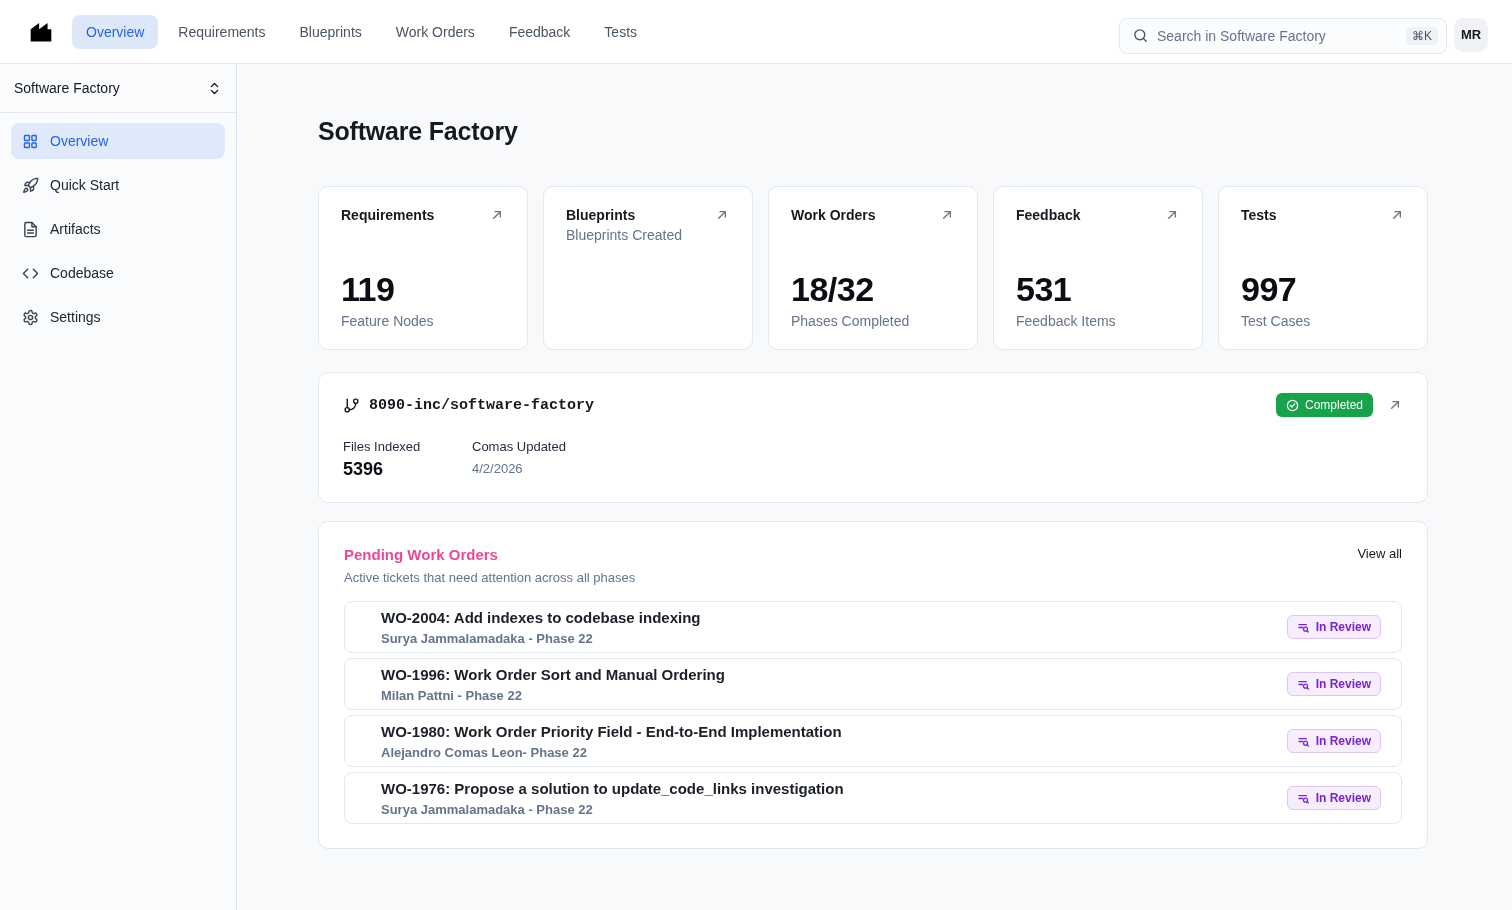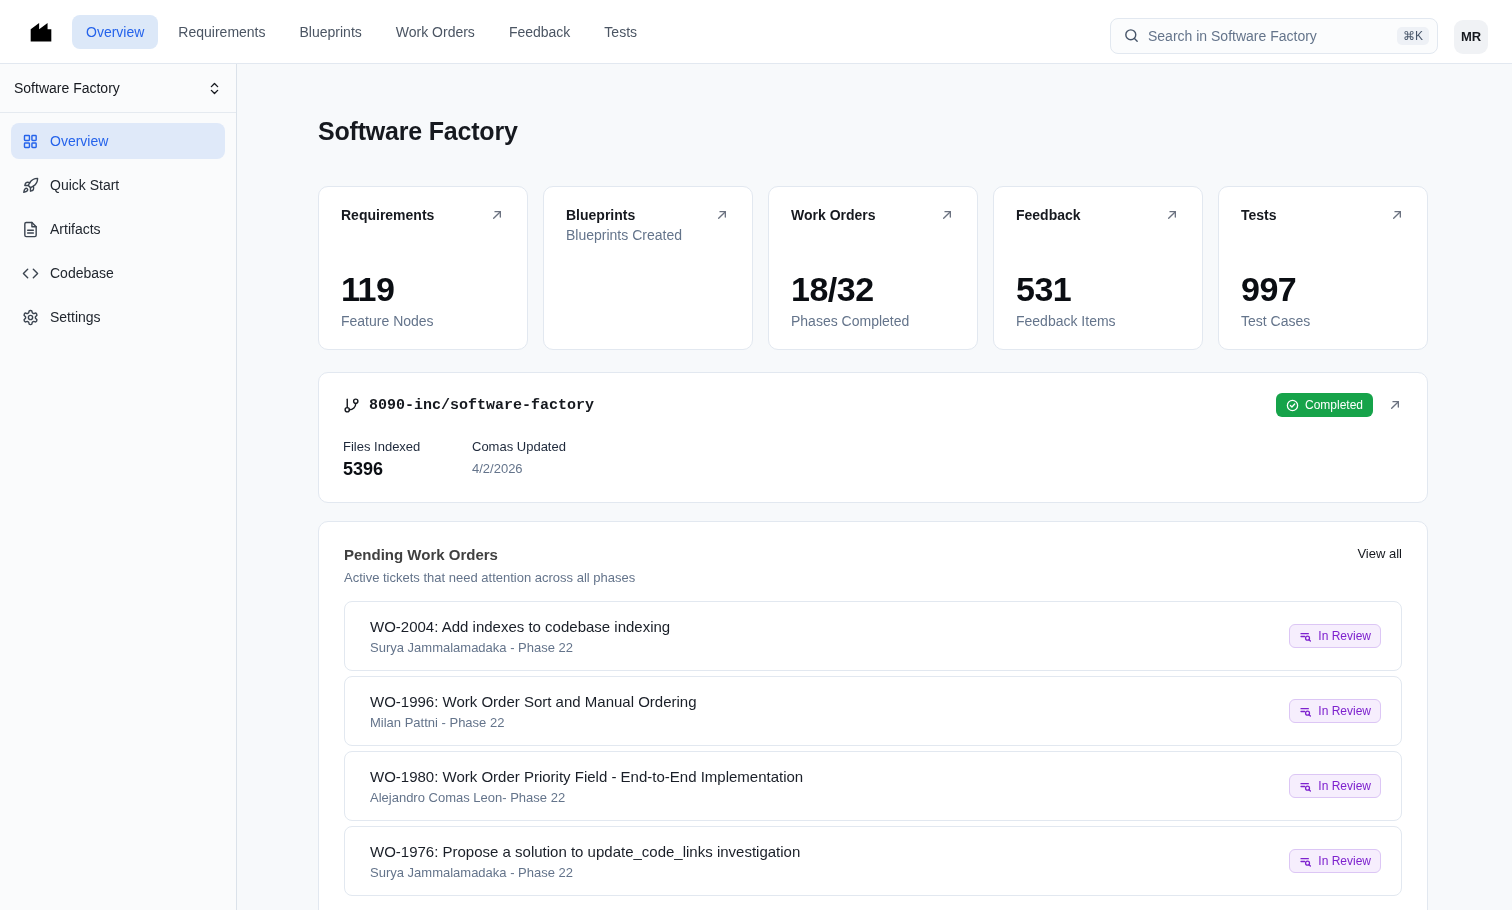--- a/index.html
+++ b/index.html
@@ -18,21 +18,21 @@
     display:flex; align-items:center; padding:0 24px;
   }
   .logo { width:34px; height:34px; display:flex; align-items:center; justify-content:center; margin-right:14px; }
   .topnav { display:flex; align-items:center; gap:6px; }
   .topnav .tab {
     font-size:14px; color:#4b5563; padding:9px 14px; border-radius:8px;
     cursor:pointer; white-space:nowrap; background:transparent; border:none;
     font-family:"Liberation Sans", sans-serif;
   }
   .topnav .tab.active { background:#dce8f8; color:#2563eb; }
-  .topbar-right { margin-left:auto; display:flex; align-items:flex-end; gap:16px;margin-top:8px; }
+  .topbar-right { margin-left:auto; display:flex; align-items:flex-start; gap:7px;margin-top:8px; }
   .searchbox {
     width:328px; height:36px; background:#fbfcfd; border:1px solid #e2e8f0;
     border-radius:8px; display:flex; align-items:center; padding:0 8px 0 12px; gap:8px;
   }
   .searchbox input {
     flex:1; border:none; outline:none; background:transparent;
     font-size:14px; color:#334155; font-family:"Liberation Sans", sans-serif;
   }
   .searchbox input::placeholder { color:#64748b; }
   .kbd-badge {
@@ -101,31 +101,31 @@
   .repo-stat { width:129px; }
   .repo-stat-label { font-size:13px; color:#1e293b; }
   .repo-stat-value { font-size:18px; font-weight:700; color:#0b0e13; margin-top:5px; }
   .repo-stat-value.muted { font-size:13px; font-weight:400; color:#64748b; margin-top:7px; }
 
   .pending-card {
     background:#ffffff; border:1px solid #e2e8f0; border-radius:10px;
     margin-top:18px; padding:24px 25px;
   }
   .pending-head { display:flex; align-items:flex-start; justify-content:space-between; }
-  .pending-title { font-size:15px; font-weight:700; color:#404040; }
+  .pending-title { font-size:15px; font-weight:700; color:#ec4899; }
   .pending-sub { font-size:13px; color:#64748b; margin-top:7px; }
   .view-all {
     font-size:13px; color:#16191f; cursor:pointer; background:none; border:none;
     font-family:"Liberation Sans", sans-serif; padding:0;
   }
   .wo-list { margin-top:16px; display:flex; flex-direction:column; gap:5px; }
   .wo-row {
-    border:1px solid #e2e8f0; border-radius:8px; height:70px;
+    border:1px solid #e2e8f0; border-radius:8px; height:52px;
     display:flex; align-items:center; justify-content:space-between;
-    padding:0 20px 0 25px; background:#ffffff; cursor:pointer;
+    padding:0 20px 0 36px; background:#ffffff; cursor:pointer;font-weight:bold;
   }
   .wo-text { display:flex; flex-direction:column; gap:5px; }
   .wo-title { font-size:15px; color:#1a1f28; }
   .wo-meta { font-size:13px; color:#64748b; }
   .badge-review {
     display:inline-flex; align-items:center; gap:6px;
     background:#f6eefd; border:1px solid #dcc6f5; color:#7e22ce;
     font-size:12px; border-radius:6px; padding:4px 9px; white-space:nowrap;
   }
 </style>

